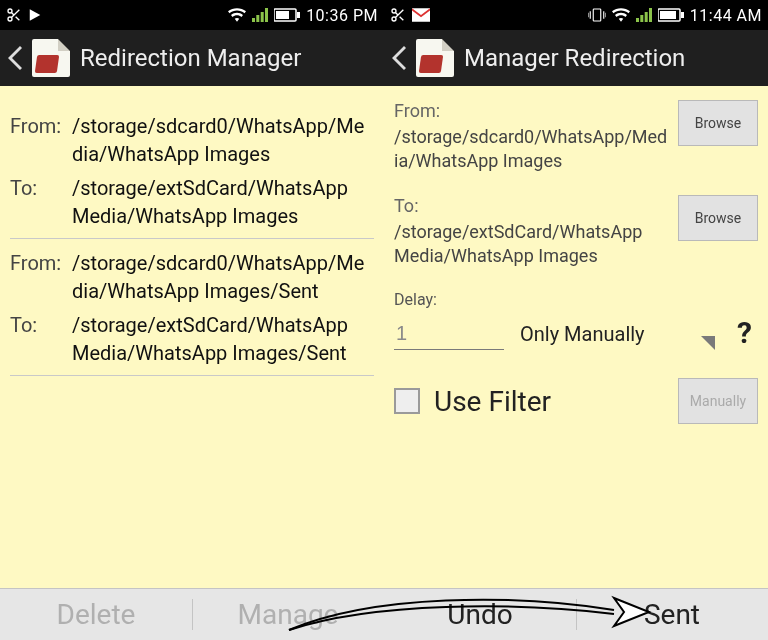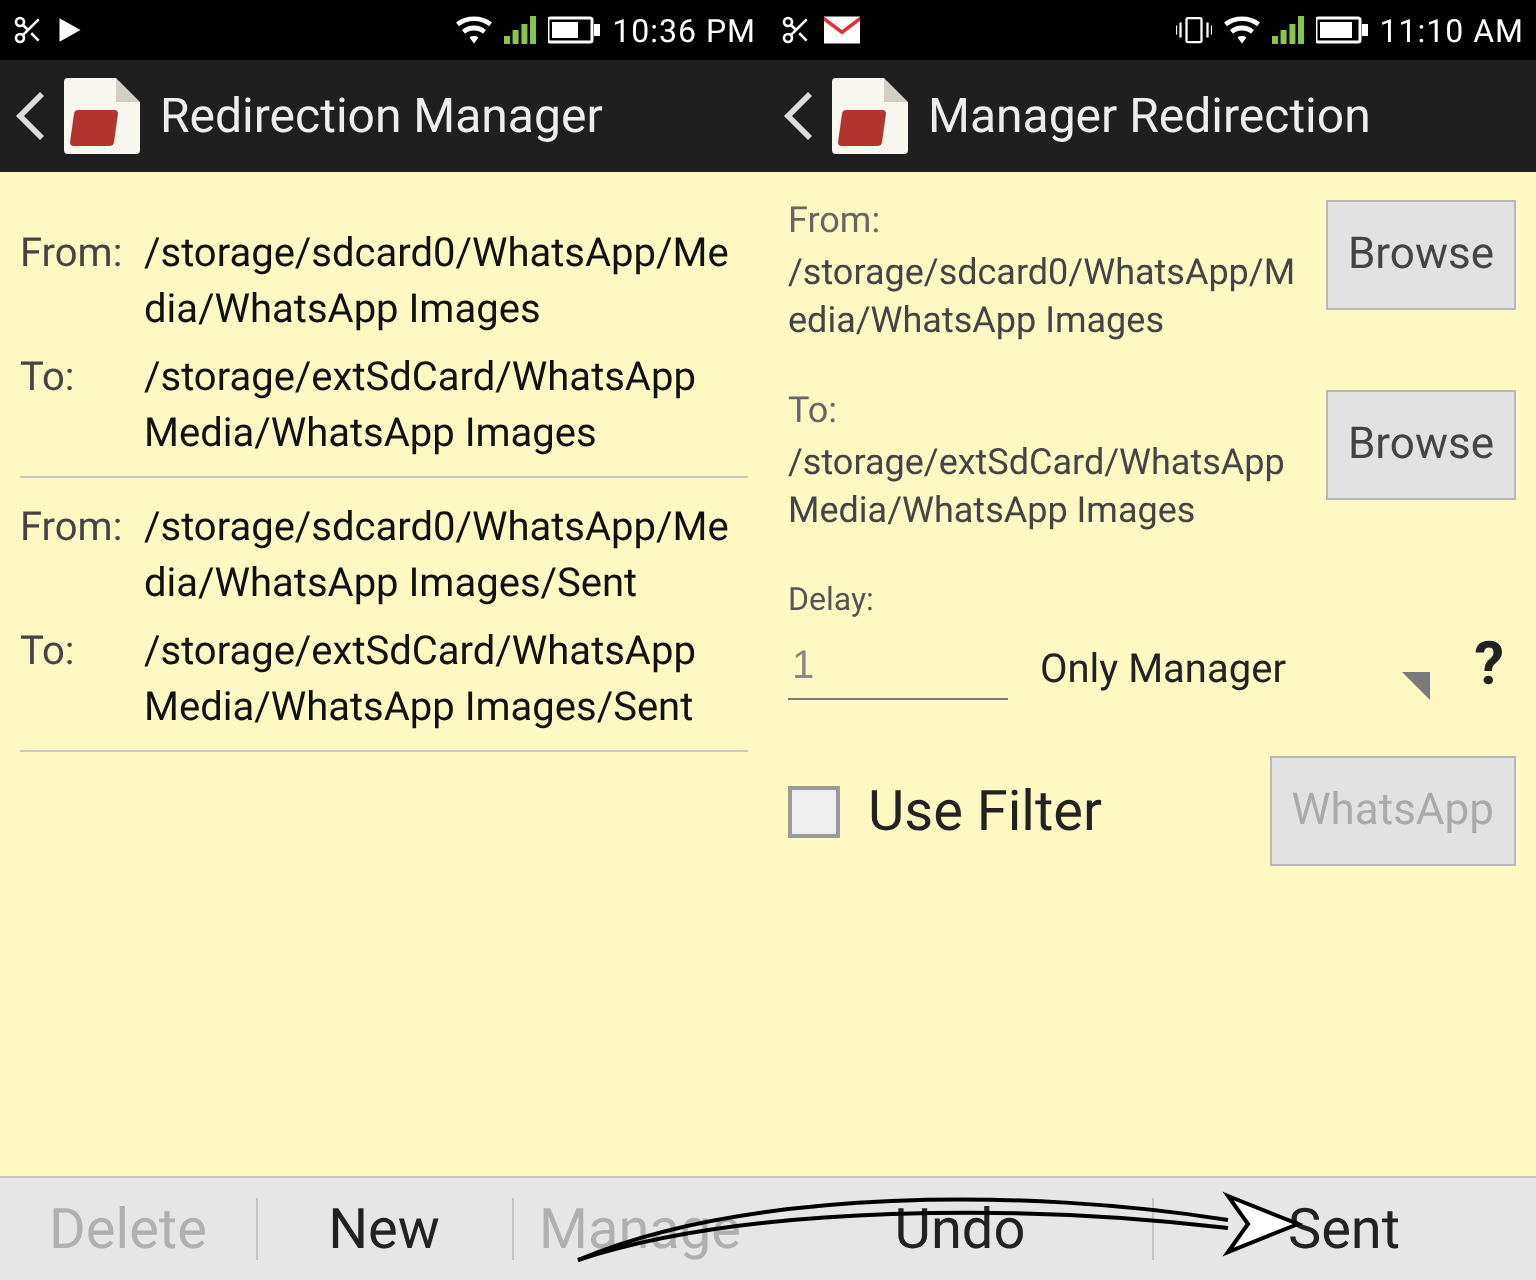--- a/index.html
+++ b/index.html
@@ -31,21 +31,21 @@
   .row + .row { margin-top: 6px; }
   .lbl { width: 62px; flex: none; font-size: 20px; color: #444; padding-top: 2px; }
   .path { font-size: 20px; line-height: 28px; color: #111; word-break: break-word; }
 
   
   .form { padding-top: 14px; color: #555; }
   .field { display: flex; align-items: flex-start; gap: 8px; margin-bottom: 22px; }
   .field .textcol { flex: 1; }
   .field .lab { font-size: 18px; color: #666; margin-bottom: 4px; }
   .field .val { font-size: 18px; color: #444; line-height: 24px; word-break: break-word; }
-  .btn { border: 1px solid #b9b9b9; background: #e2e2e2; color: #444; font-size: 22px; padding: 14px 10px; min-width: 80px; text-align: center; }
+  .btn { border: 1px solid #b9b9b9; background: #e2e2e2; color: #444; font-size: 14px; padding: 14px 10px; min-width: 80px; text-align: center; }
   .btn.disabled { color: #aaa; }
   .delayrow { display:flex; align-items:flex-end; gap:16px; margin-bottom: 28px; }
   .delay-input { width: 110px; border:none; border-bottom: 1px solid #7a7a7a; background:transparent; font-size: 20px; color:#8a8a8a; padding: 4px 2px; outline:none; }
   .spinner { flex:1; display:flex; align-items:center; justify-content:space-between; border-bottom:none; position:relative; font-size:20px; color:#222; padding-bottom:4px; }
   .spinner .tri { width:0; height:0; border-left:14px solid transparent; border-top:14px solid #7a7a7a; position:absolute; right:0; bottom:0; }
   .qmark { font-size: 30px; font-weight:700; color:#222; padding: 0 6px; }
   .filterrow { display:flex; align-items:center; gap:14px; }
   .checkbox { width:26px; height:26px; border:2px solid #9a9a9a; background:#eee; }
   .filterlabel { flex:1; font-size:28px; color:#222; }
 
@@ -133,21 +133,20 @@
           </div>
         <div class="row">
             <div class="lbl">To:</div>
             <div class="path">/storage/extSdCard/WhatsApp Media/WhatsApp Images/Sent</div>
           </div>
       </div>
     </div>
 
     <div class="bottombar">
       <div class="bb-btn dim">Delete</div>
-      <div class="bb-btn">New</div>
       <div class="bb-btn dim">Manage</div>
     </div>
   </div>
 
   <div class="phone">
     <div class="statusbar">
       <div class="status-left">
         <span class="sicon">
             <svg width="16" height="16" viewBox="0 0 24 24" fill="none" stroke="#fff" stroke-width="2">
               <circle cx="6" cy="6" r="3"></circle>
@@ -179,21 +178,21 @@
               <path d="M0 14V10h3v4H0zm4.3 0V7h3v7h-3zm4.4 0V4h3v10h-3zm4.3 0V0h3v14h-3z"></path>
             </svg>
           </span>
         <span class="sicon">
             <svg width="26" height="14" viewBox="0 0 26 14">
               <rect x="0" y="1" width="22" height="12" rx="1" fill="none" stroke="#fff" stroke-width="1.5"></rect>
               <rect x="23" y="4" width="3" height="6" fill="#fff"></rect>
               <rect x="2" y="3" width="16" height="8" fill="#fff"></rect>
             </svg>
           </span>
-        <span class="time">11:10 AM</span>
+        <span class="time">11:44 AM</span>
       </div>
     </div>
 
     <div class="actionbar">
       <span class="back">
           <svg width="14" height="24" viewBox="0 0 14 24" fill="#ddd">
             <path d="M12 0L0 12l12 12 2-2L4 12l10-10z"></path>
           </svg>
         </span>
       <span class="app-icon">
@@ -218,30 +217,30 @@
           <div class="lab">To:</div>
           <div class="val">/storage/extSdCard/WhatsApp Media/WhatsApp Images</div>
         </div>
         <div class="btn">Browse</div>
       </div>
 
       <div class="lab" style="margin-bottom:6px">Delay:</div>
       <div class="delayrow">
         <input class="delay-input" value="1" style="">
         <div class="spinner">
-          <span>Only Manager</span>
+          <span>Only Manually</span>
           <span class="tri"></span>
         </div>
         <div class="qmark">?</div>
       </div>
 
       <div class="filterrow">
         <div class="checkbox"></div>
         <div class="filterlabel">Use Filter</div>
-        <div class="btn disabled">WhatsApp</div>
+        <div class="btn disabled">Manually</div>
       </div>
     </div>
 
     <div class="bottombar">
       <div class="bb-btn">Undo</div>
       <div class="bb-btn">Sent</div>
     </div>
   </div>
 
   <svg class="arrow-overlay" viewBox="0 0 370 52">

